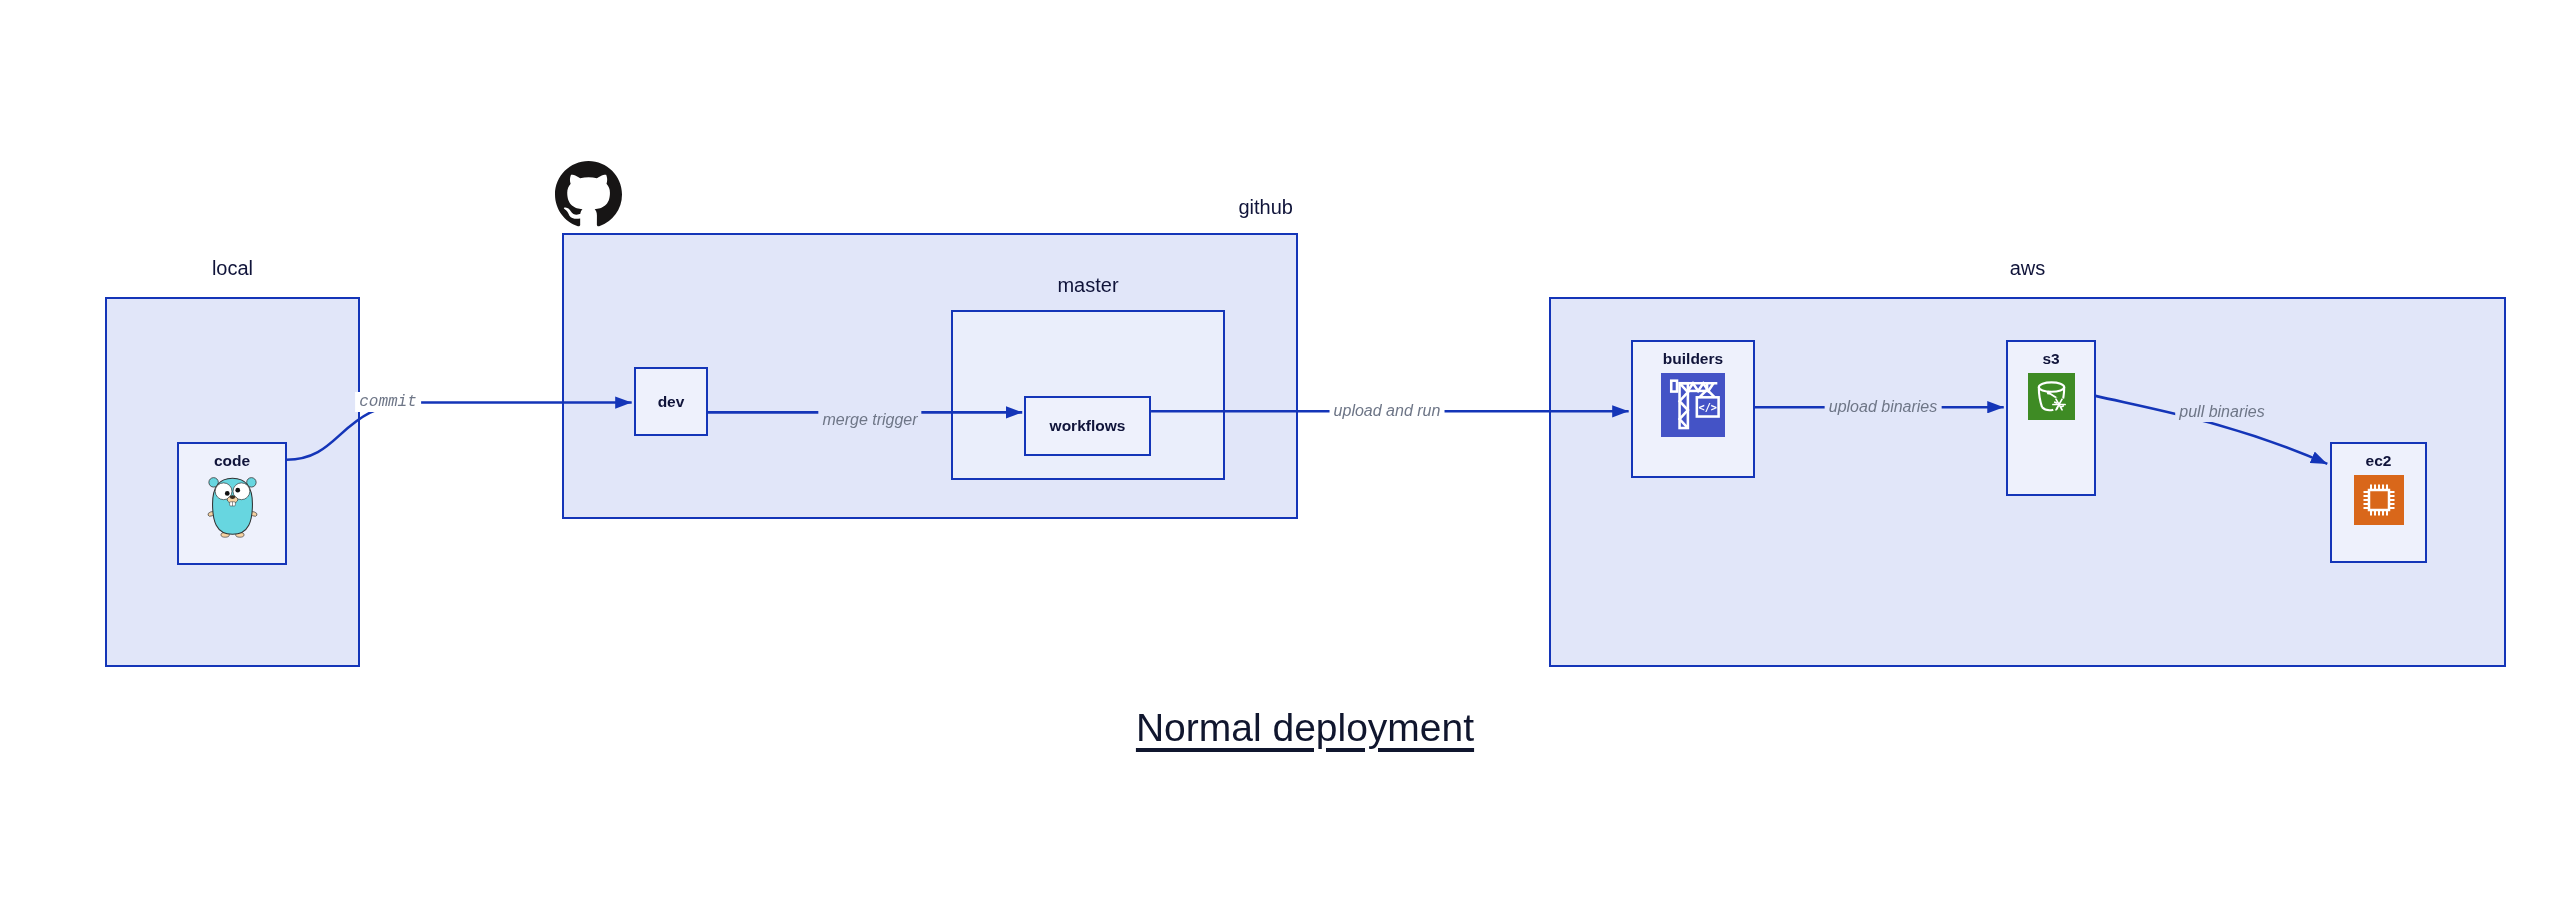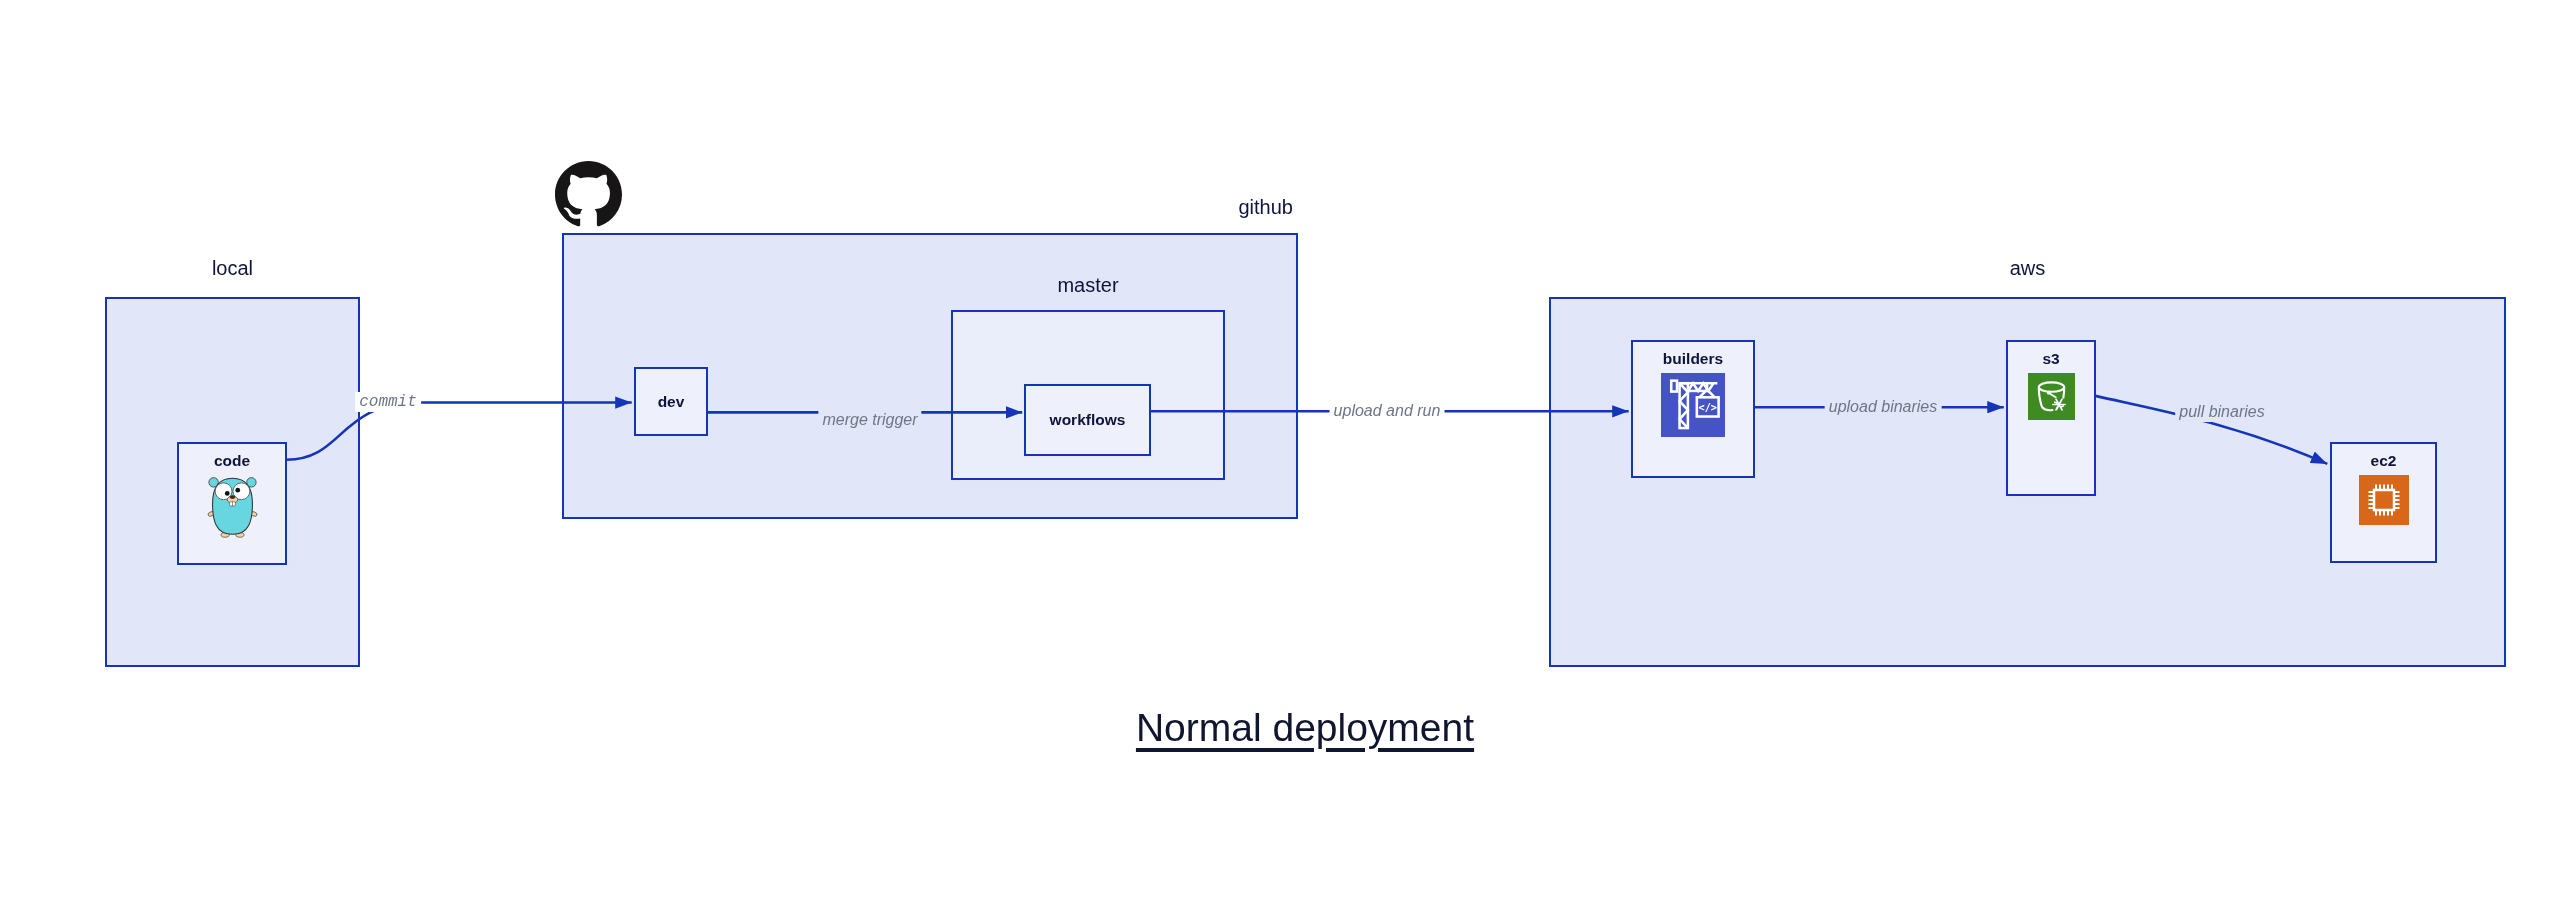--- a/index.html
+++ b/index.html
@@ -82,21 +82,21 @@
         <rect x="44.5" y="51" width="11" height="8" rx="2" fill="#ffffff" stroke="#333" stroke-width="1"></rect>
         <line x1="50" y1="51" x2="50" y2="59" stroke="#333" stroke-width="1"></line>
       </svg>
     </div>
   </div>
 
   <div class="node center" style="left:634px;top:367px;width:74px;height:69px;">
     <div class="nlabel">dev</div>
   </div>
 
-  <div class="node center" style="left:1024px;top:384px;width:127px;height:72px;">
+  <div class="node center" style="left:1024px;top:396px;width:127px;height:60px;">
     <div class="nlabel">workflows</div>
   </div>
 
   <div class="node iconic" style="left:1631px;top:340px;width:124px;height:138px;">
     <div class="nlabel">builders</div>
     <div class="icon-wrap">
       <svg width="64" height="64" viewBox="0 0 100 100">
         <rect x="0" y="0" width="100" height="100" style="fill:var(--codebuild-indigo);"></rect>
         <g stroke="#ffffff" stroke-width="4" fill="none">
           <rect x="16" y="12" width="9" height="17"></rect>
@@ -132,21 +132,21 @@
           <line x1="59.5" y1="55.7" x2="72.5" y2="78.3"></line>
           <line x1="59.5" y1="78.3" x2="72.5" y2="55.7"></line>
           <line x1="57" y1="62" x2="61" y2="64"></line>
           <line x1="75" y1="70" x2="71" y2="72"></line>
           <line x1="62" y1="76" x2="63.5" y2="71.5"></line>
         </g>
       </svg>
     </div>
   </div>
 
-  <div class="node iconic" style="left:2330px;top:442px;width:107px;height:121px;">
+  <div class="node iconic" style="left:2330px;top:442px;width:97px;height:121px;">
     <div class="nlabel">ec2</div>
     <div class="icon-wrap">
       <svg width="50" height="50" viewBox="0 0 100 100">
         <rect x="0" y="0" width="100" height="100" style="fill:var(--ec2-orange);"></rect>
         <rect x="30" y="30" width="40" height="40" stroke="#ffffff" stroke-width="5" fill="none"></rect>
         <g stroke="#ffffff" stroke-width="4">
           <path d="M34 19 V30 M42 19 V30 M50 19 V30 M58 19 V30 M66 19 V30"></path>
           <path d="M34 70 V81 M42 70 V81 M50 70 V81 M58 70 V81 M66 70 V81"></path>
           <path d="M19 34 H30 M19 42 H30 M19 50 H30 M19 58 H30 M19 66 H30"></path>
           <path d="M70 34 H81 M70 42 H81 M70 50 H81 M70 58 H81 M70 66 H81"></path>

